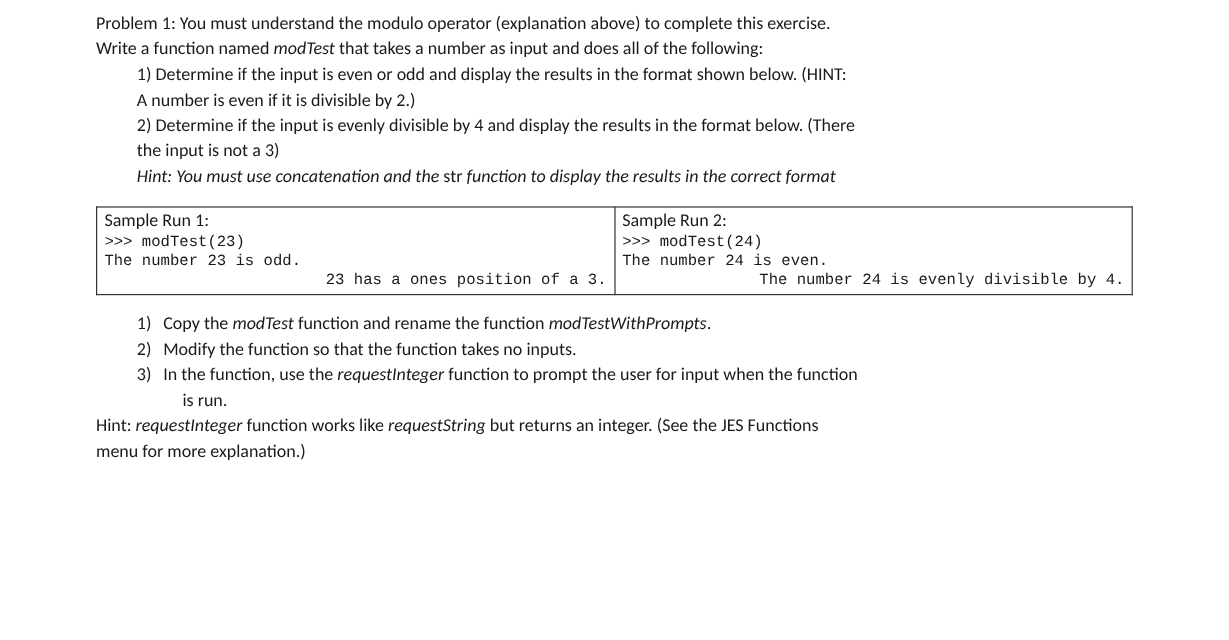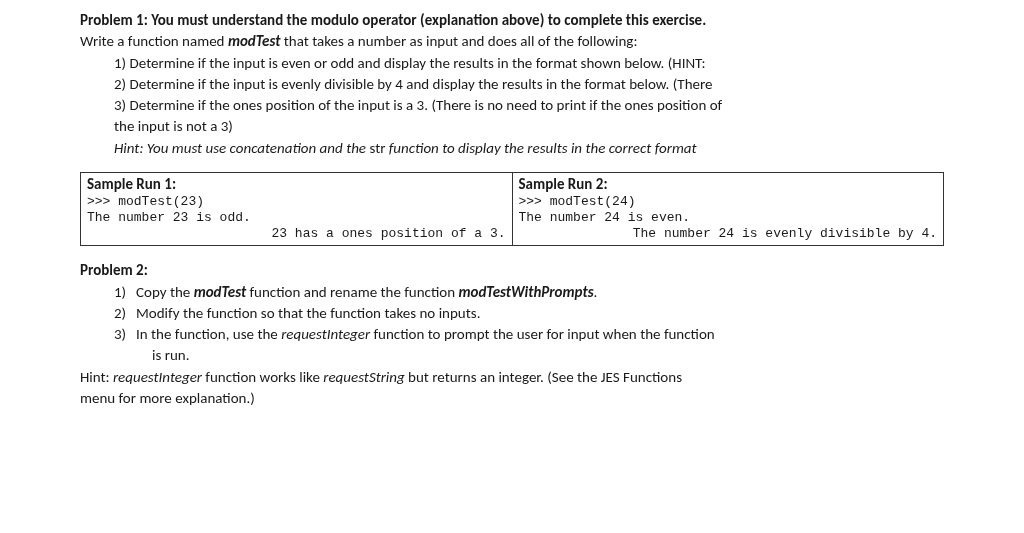--- a/index.html
+++ b/index.html
@@ -5,21 +5,21 @@
   body {
     font-family: Calibri, "Segoe UI", Arial, sans-serif;
     font-size: 15px;
     color: #1a1a1a;
     margin: 0;
     padding: 10px 80px 20px 80px;
     width: 1024px;
     box-sizing: border-box;
     line-height: 1.35;
   }
-  .bold { font-weight: bold; }
+  .bold { font-weight: normal; }
   .italic { font-style: italic; }
   .mono { font-family: "Courier New", Courier, monospace; font-size: 13px; }
   .section { margin-bottom: 14px; }
   .indent { padding-left: 34px; }
   .indent2 { padding-left: 54px; }
   .p { margin: 0 0 1px 0; }
   table.sample {
     border-collapse: collapse;
     width: 100%;
     margin: 0 0 14px 0;
@@ -39,22 +39,22 @@
 
 <div class="section">
   <p class="p">
     <span class="bold">Problem 1:  </span><span class="bold">You must understand the modulo operator (explanation above) to complete this exercise.</span>
   </p>
   <p class="p">
     <span>Write a function named </span><span class="bold italic">modTest</span><span> that takes a number as input and does all of the following:</span>
   </p>
   <div class="indent">
     <p class="p">1) Determine if the input is even or odd and display the results in the format shown below.  (HINT:</p>
+    <p class="p">A number is even if it is divisible by 2.)</p>
     <p class="p">2) Determine if the input is evenly divisible by 4 and display the results in the format below. (There</p>
-    <p class="p">3) Determine if the ones position of the input is a 3. (There is no need to print if the ones position of</p>
     <p class="p">the input is not a 3)</p>
     <p class="p italic">
       <span>Hint: You must use concatenation and the </span><span style="font-style:normal">str</span><span> function to display the results in the correct format</span>
     </p>
   </div>
 </div>
 
 <table class="sample">
   <tbody>
       <tr>
@@ -68,21 +68,20 @@
       <div class="bold">Sample Run 2:</div>
       <div class="mono">&gt;&gt;&gt;  modTest(24)</div>
       <div class="mono">The number 24 is even.</div>
       <div class="mono nowrap">The number 24 is evenly divisible by 4.</div>
     </td>
   </tr>
 </tbody>
   </table>
 
 <div class="section">
-  <p class="p bold">Problem 2:</p>
   <div class="indent">
     <p class="p">
       <span class="num">1)</span><span>Copy the </span><span class="bold italic">modTest</span><span> function and rename the function </span><span class="bold italic">modTestWithPrompts</span><span>.</span>
     </p>
     <p class="p">
       <span class="num">2)</span><span>Modify the function so that the function takes no inputs.</span>
     </p>
     <p class="p">
       <span class="num">3)</span><span>In the function, use the </span><span class="italic">requestInteger</span><span> function to prompt the user for input when the function</span>
     </p>

